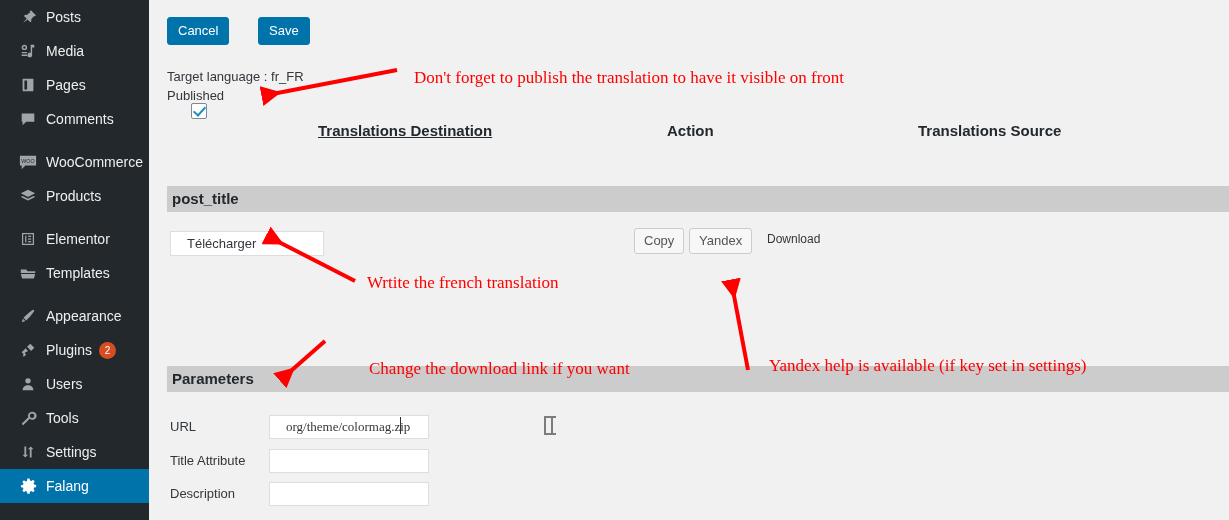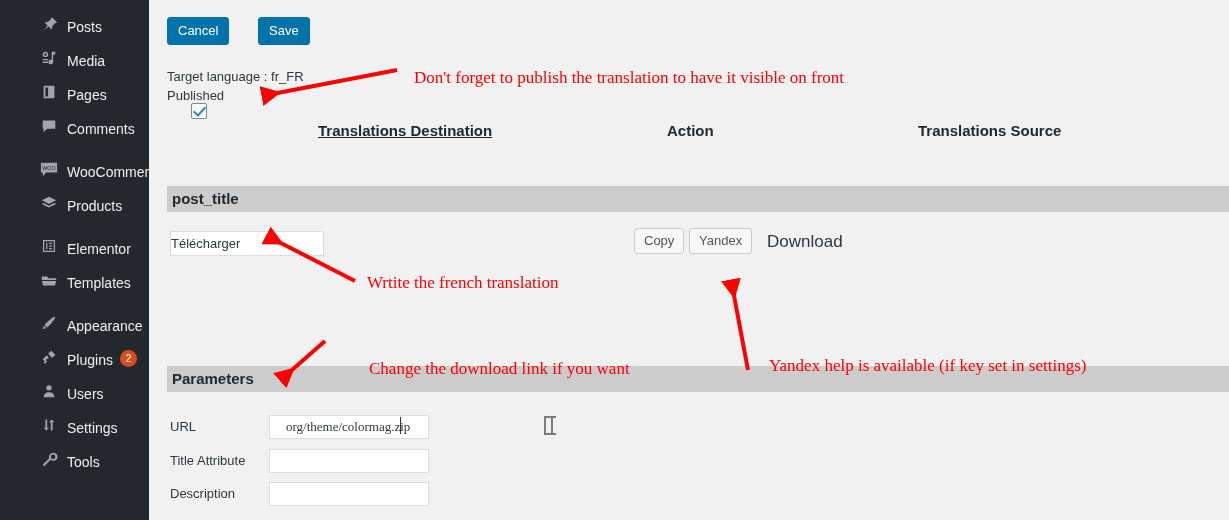--- a/index.html
+++ b/index.html
@@ -21,27 +21,26 @@
     left: 0; top: 0;
     width: 149px;
     height: 520px;
     background: #23282d;
     overflow: hidden;
   }
   .menu-item {
     position: relative;
     height: 34px;
     display: flex;
-    align-items: flex-end;
-    padding-left: 0;
+    align-items: center;
+    padding-left: 17px;
     box-sizing: border-box;
     color: #b4b9be;
     font-size: 14px;
     white-space: nowrap;
-    margin-left: 38px;
   }
   .menu-item .mi-icon {
     width: 22px;
     height: 20px;
     margin-right: 7px;
     display: inline-flex;
     align-items: center;
     justify-content: center;
     color: #a0a5aa;
     flex: 0 0 auto;
@@ -198,21 +197,21 @@
     position: absolute;
     left: 21px;
     top: 231px;
     width: 154px;
     height: 25px;
     border: 1px solid #ddd;
     background: #fff;
     box-sizing: border-box;
     font-size: 13px;
     color: #32373c;
-    padding: 0 0;
+    padding: 0 16px;
     font-family: "Liberation Sans", sans-serif;
   }
 
   .sm-btn {
     position: absolute;
     top: 228px;
     height: 26px;
     border: 1px solid #ccc;
     background: #f7f7f7;
     border-radius: 3px;
@@ -223,21 +222,21 @@
     cursor: pointer;
     box-sizing: border-box;
     line-height: 24px;
   }
   #copy-btn { left: 485px; }
   #yandex-btn { left: 540px; }
   .download-text {
     position: absolute;
     left: 618px;
     top: 232px;
-    font-size: 17px;
+    font-size: 12px;
     color: #32373c;
     white-space: nowrap;
   }
 
   .param-row {
     position: absolute;
     left: 21px;
     height: 24px;
   }
   .param-label {
@@ -437,36 +436,45 @@
           <circle cx="10" cy="6.5" r="3"></circle>
           <path d="M4 17c0-3.3 2.7-5.5 6-5.5s6 2.2 6 5.5z"></path>
         </svg>
     </span>
     <span class="mi-label">Users</span>
   </div>
 
   <div class="menu-item">
     <span class="mi-icon">
       <svg width="18" height="18" viewBox="0 0 20 20" fill="currentColor">
+          <path d="M14.5 3a4.5 4.5 0 0 0-4.2 6.1L3 16.4 4.6 18l7.3-7.3A4.5 4.5 0 1 0 14.5 3zm0 2a2.5 2.5 0 1 1 0 5 2.5 2.5 0 0 1 0-5z"></path>
+        </svg>
+    </span>
+    <span class="mi-label">Tools</span>
+  </div>
+
+  <div class="menu-item">
+    <span class="mi-icon">
+      <svg width="18" height="18" viewBox="0 0 20 20" fill="currentColor">
           <path d="M6 4v9H4l3 3 3-3H8V4z"></path>
           <path d="M12 16V7h-2l3-3 3 3h-2v9z"></path>
         </svg>
     </span>
     <span class="mi-label">Settings</span>
   </div>
 
-  <div class="menu-item">
-    <span class="mi-icon">
-      <svg width="18" height="18" viewBox="0 0 20 20" fill="currentColor">
-          <path d="M14.5 3a4.5 4.5 0 0 0-4.2 6.1L3 16.4 4.6 18l7.3-7.3A4.5 4.5 0 1 0 14.5 3zm0 2a2.5 2.5 0 1 1 0 5 2.5 2.5 0 0 1 0-5z"></path>
-        </svg>
-    </span>
-    <span class="mi-label">Tools</span>
-  </div>
-
+  <div class="menu-item current">
+    <span class="mi-icon">
+      <svg width="19" height="19" viewBox="0 0 20 20" fill="currentColor">
+          <path d="M10 6.5a3.5 3.5 0 1 0 0 7 3.5 3.5 0 0 0 0-7zm0 2a1.5 1.5 0 1 1 0 3 1.5 1.5 0 0 1 0-3z"></path>
+          <path d="M8.8 1.5h2.4l.35 2.1 1.5.62 1.75-1.2 1.7 1.7-1.2 1.75.62 1.5 2.1.35v2.4l-2.1.35-.62 1.5 1.2 1.75-1.7 1.7-1.75-1.2-1.5.62-.35 2.1H8.8l-.35-2.1-1.5-.62-1.75 1.2-1.7-1.7 1.2-1.75-.62-1.5-2.1-.35V8.8l2.1-.35.62-1.5-1.2-1.75 1.7-1.7 1.75 1.2 1.5-.62z"></path>
+        </svg>
+    </span>
+    <span class="mi-label">Falang</span>
+  </div>
 
 </div>
 
 <div id="content">
 
   <button class="btn-primary" id="cancel-btn">Cancel</button>
   <button class="btn-primary" id="save-btn">Save</button>
 
   <div class="tgt-lang">Target language : fr_FR</div>
 

